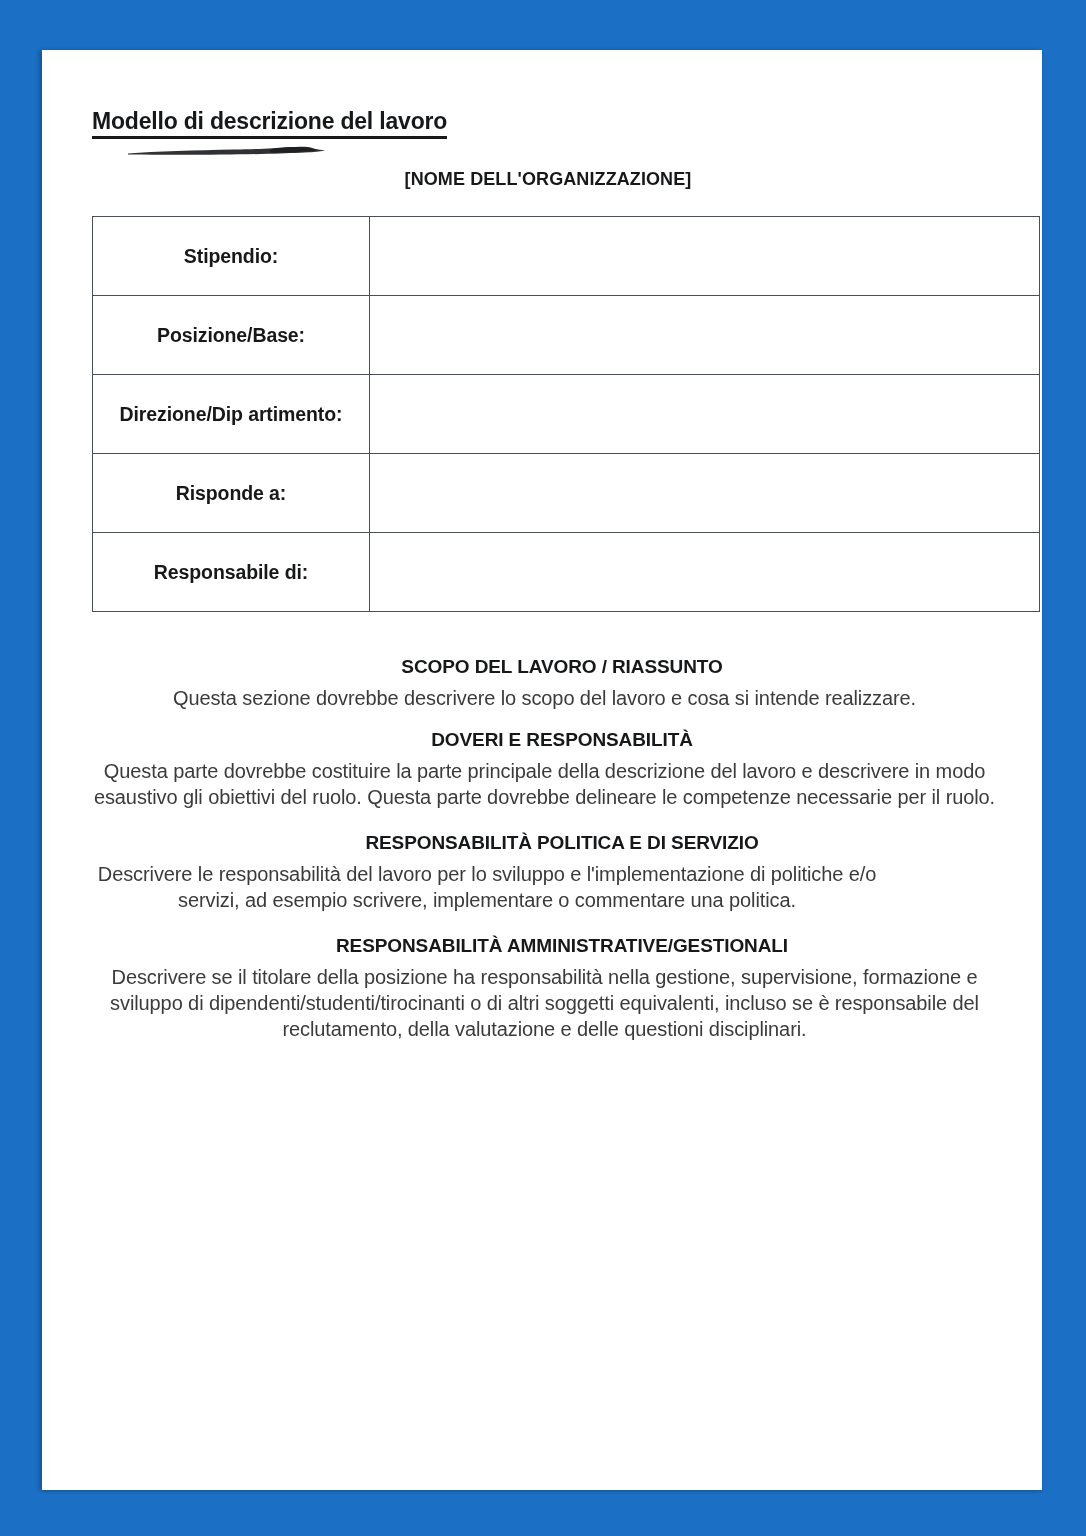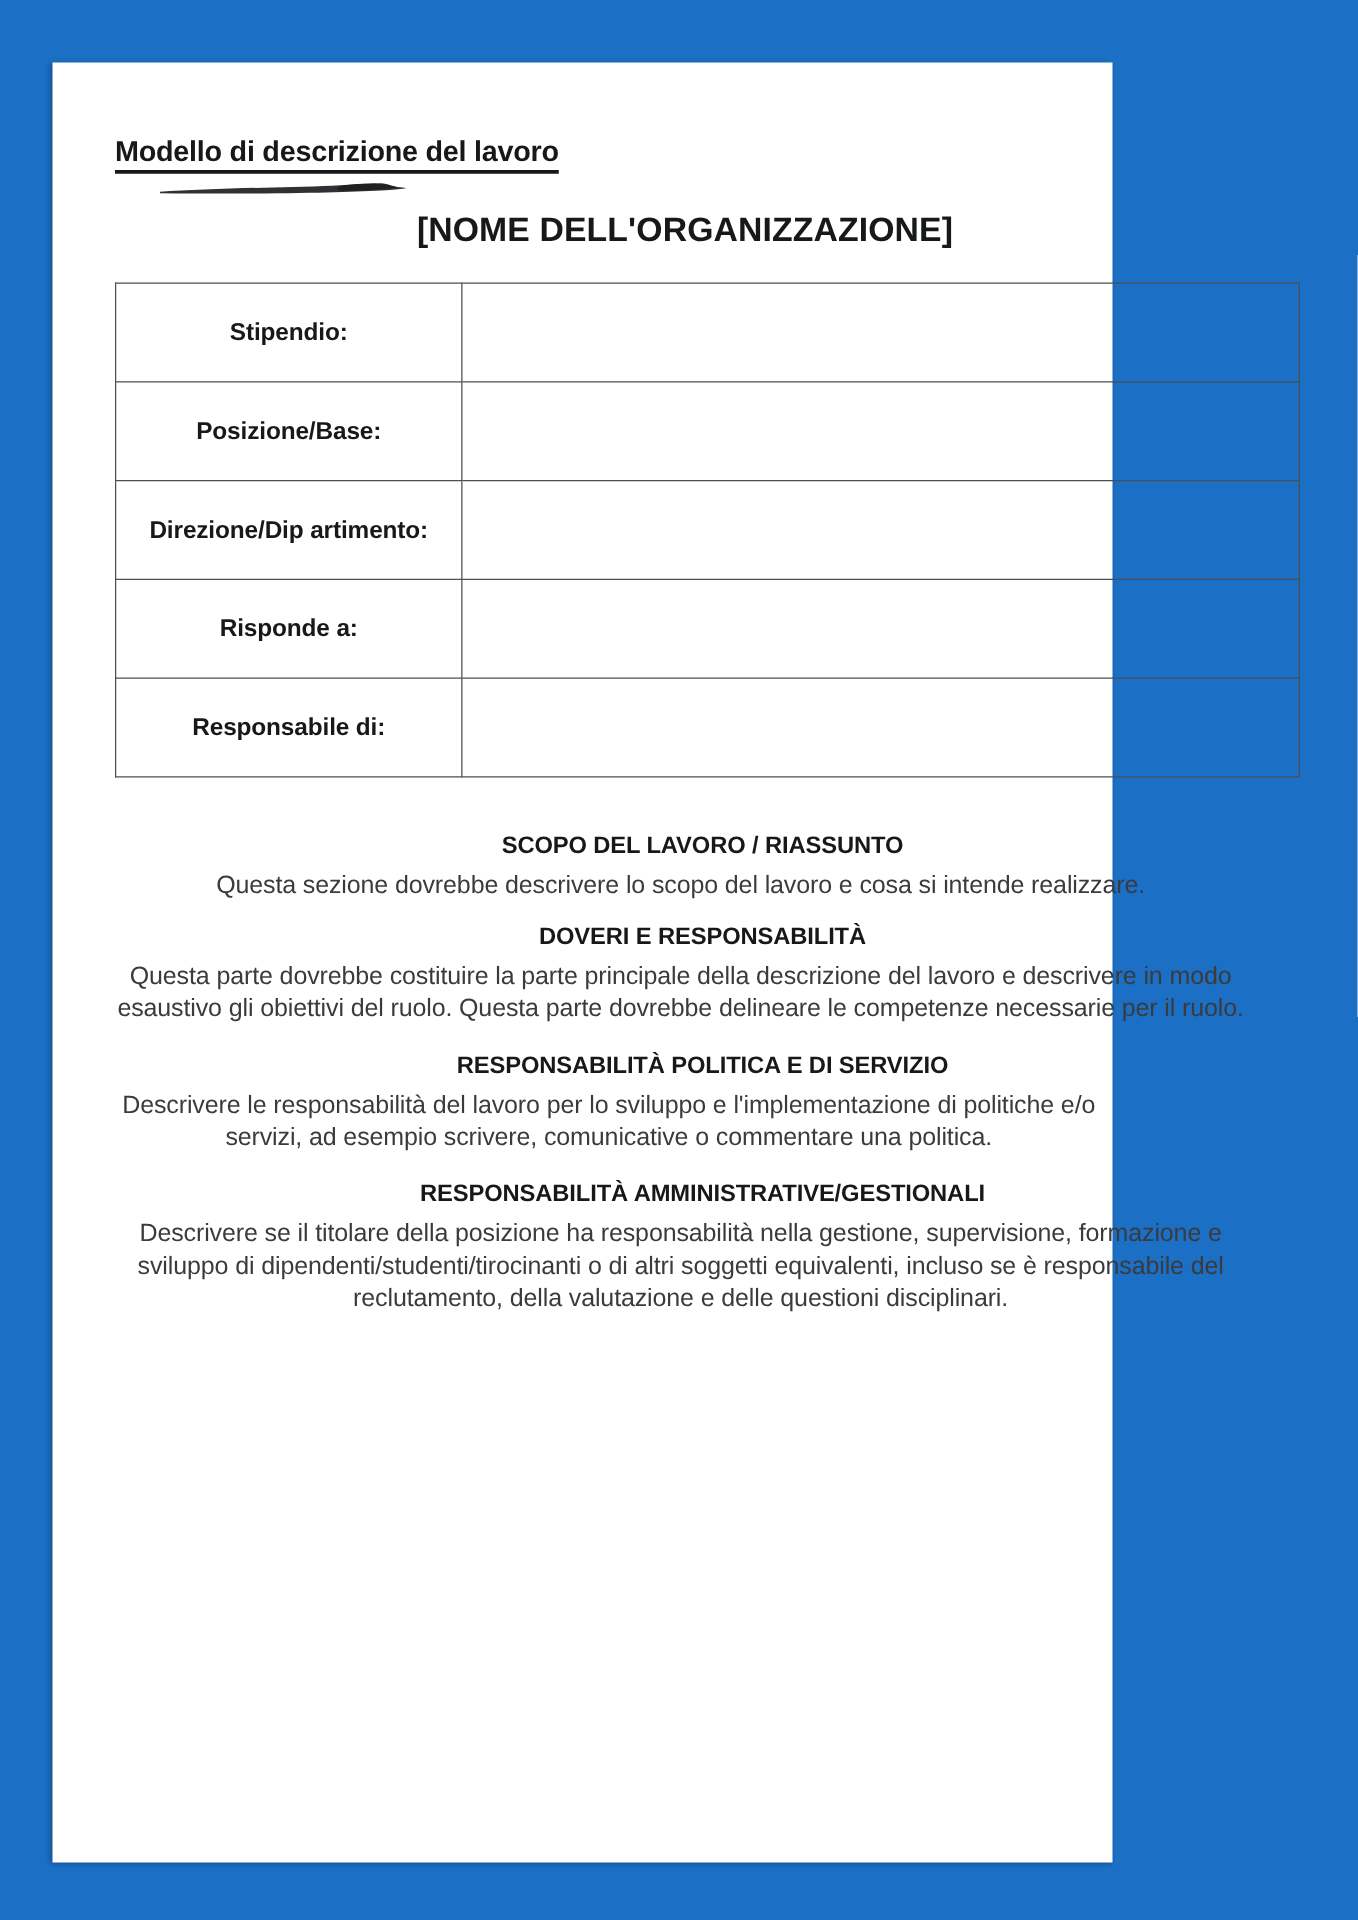--- a/index.html
+++ b/index.html
@@ -11,21 +11,21 @@
     height: 1536px;
     background: #1b6fc4;
     font-family: "Liberation Sans", sans-serif;
     overflow: hidden;
   }
 
   .page-frame {
     position: absolute;
     left: 42px;
     top: 50px;
-    width: 848px;
+    width: 1000px;
     height: 1440px;
     background: #ffffff;
     box-shadow: -3px 0 4px rgba(0,0,0,0.22), 0 2px 3px rgba(0,0,0,0.10);
   }
 
   .content {
     position: absolute;
     left: 50px;
     top: 58px;
     width: 940px;
@@ -46,21 +46,21 @@
   .brush {
     position: relative;
     height: 28px;
     margin-top: 4px;
     margin-left: 34px;
   }
   .brush svg { display: block; }
 
   .org-name {
     text-align: center;
-    font-size: 27px;
+    font-size: 18px;
     font-weight: bold;
     color: #16181a;
     letter-spacing: 0.1px;
     margin-top: -2px;
     margin-bottom: 0;
     padding-right: 28px;
   }
 
   
   .info-table {
@@ -175,21 +175,21 @@
       </div>
 
       <div class="section">
         <div class="section-heading">DOVERI E RESPONSABILITÀ</div>
         <div class="section-body wide gap-md">Questa parte dovrebbe costituire la parte principale della descrizione del lavoro e descrivere in modo esaustivo gli obiettivi del ruolo. Questa parte dovrebbe delineare le competenze necessarie per il ruolo.</div>
       </div>
 
 
       <div class="section">
         <div class="section-heading">RESPONSABILITÀ POLITICA E DI SERVIZIO</div>
-        <div class="section-body narrow gap-md">Descrivere le responsabilità del lavoro per lo sviluppo e l'implementazione di politiche e/o servizi, ad esempio scrivere, comunicative o commentare una politica.</div>
+        <div class="section-body narrow gap-md">Descrivere le responsabilità del lavoro per lo sviluppo e l'implementazione di politiche e/o servizi, ad esempio scrivere, implementare o commentare una politica.</div>
       </div>
 
       <div class="section">
         <div class="section-heading">RESPONSABILITÀ AMMINISTRATIVE/GESTIONALI</div>
         <div class="section-body wide">Descrivere se il titolare della posizione ha responsabilità nella gestione, supervisione, formazione e sviluppo di dipendenti/studenti/tirocinanti o di altri soggetti equivalenti, incluso se è responsabile del reclutamento, della valutazione e delle questioni disciplinari.</div>
       </div>
 
     </div>
   </div>
 </div>

